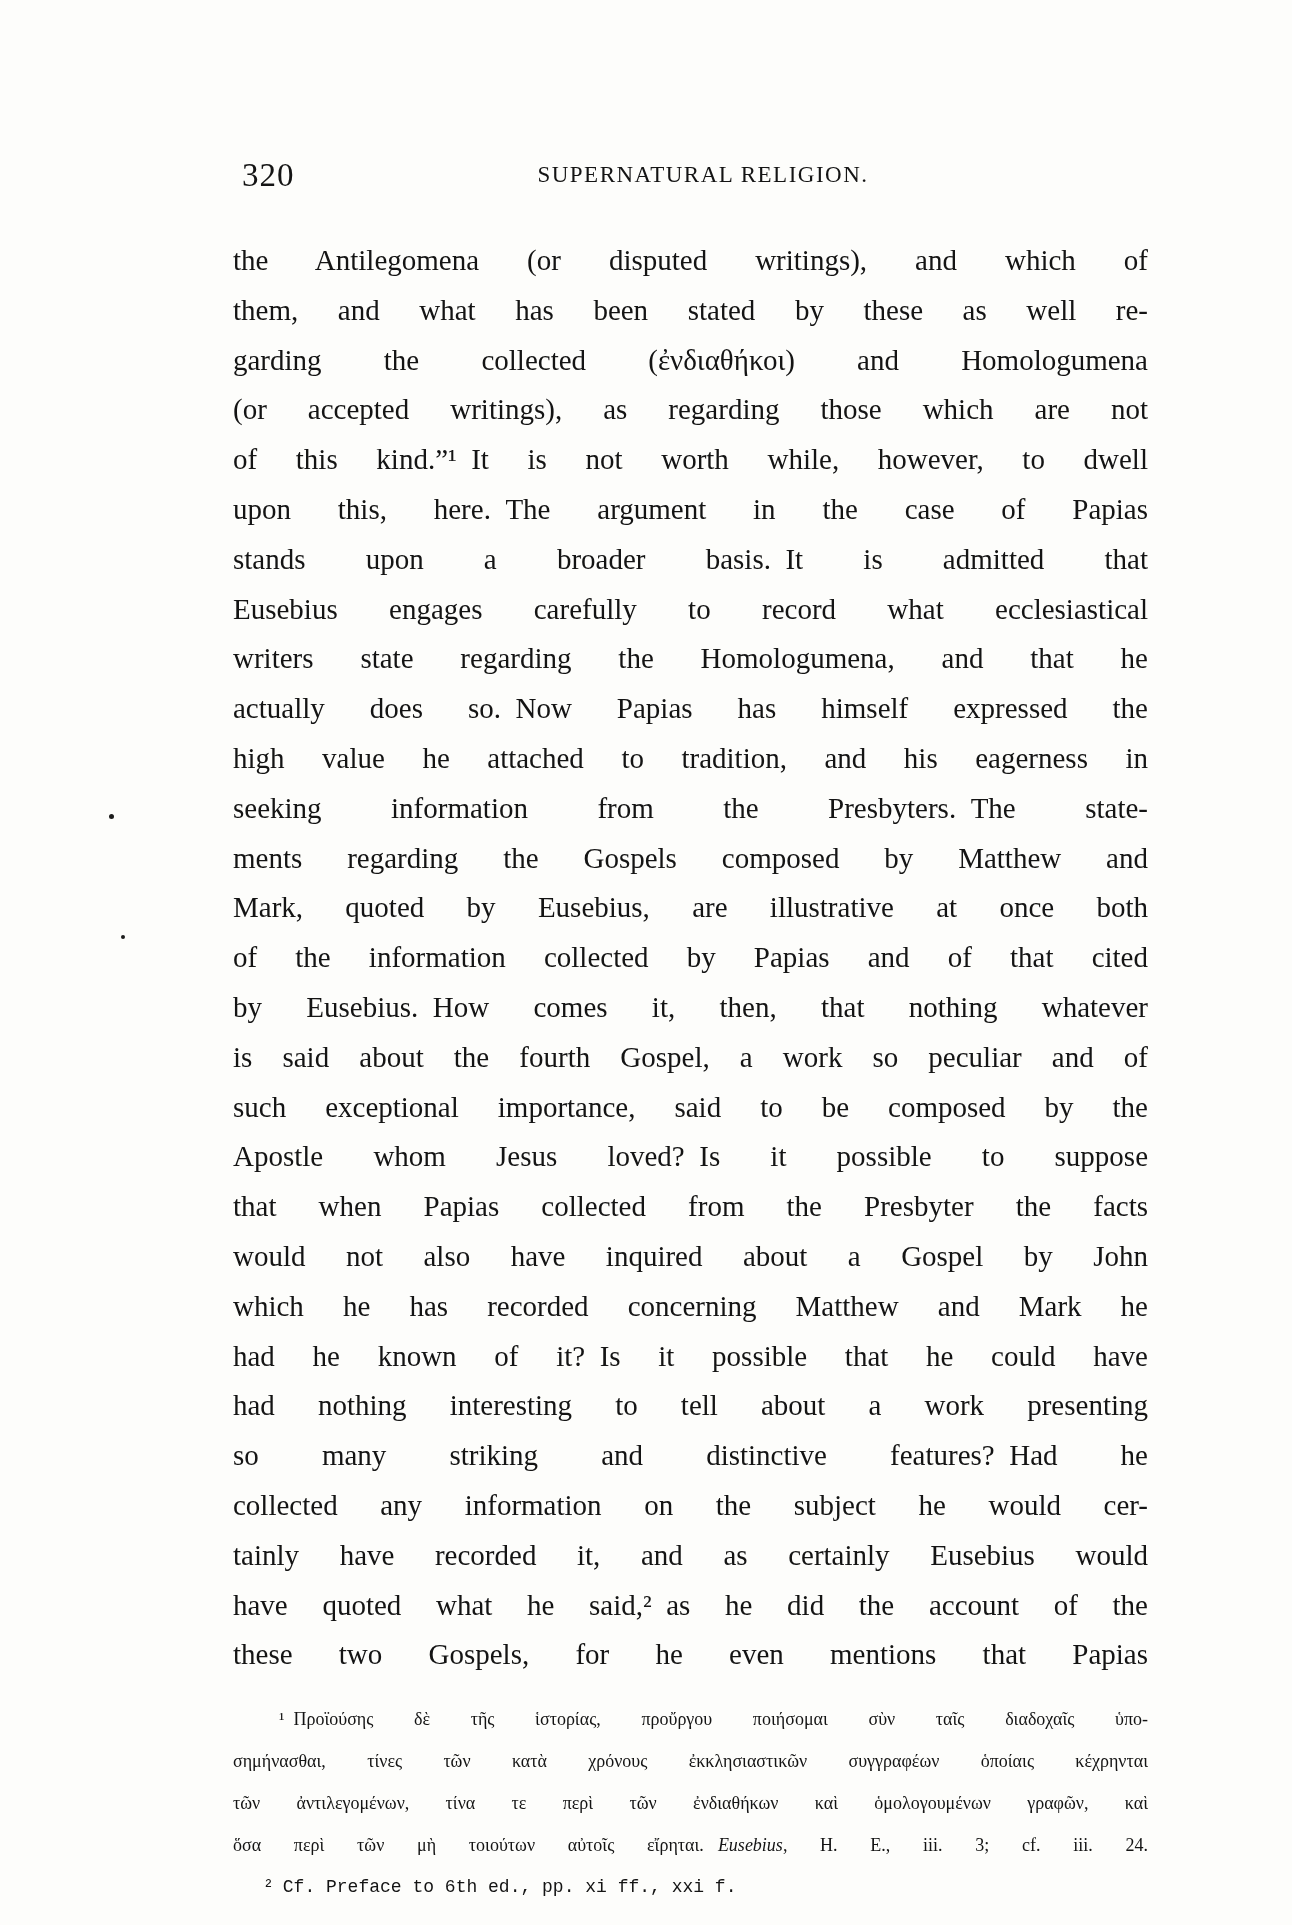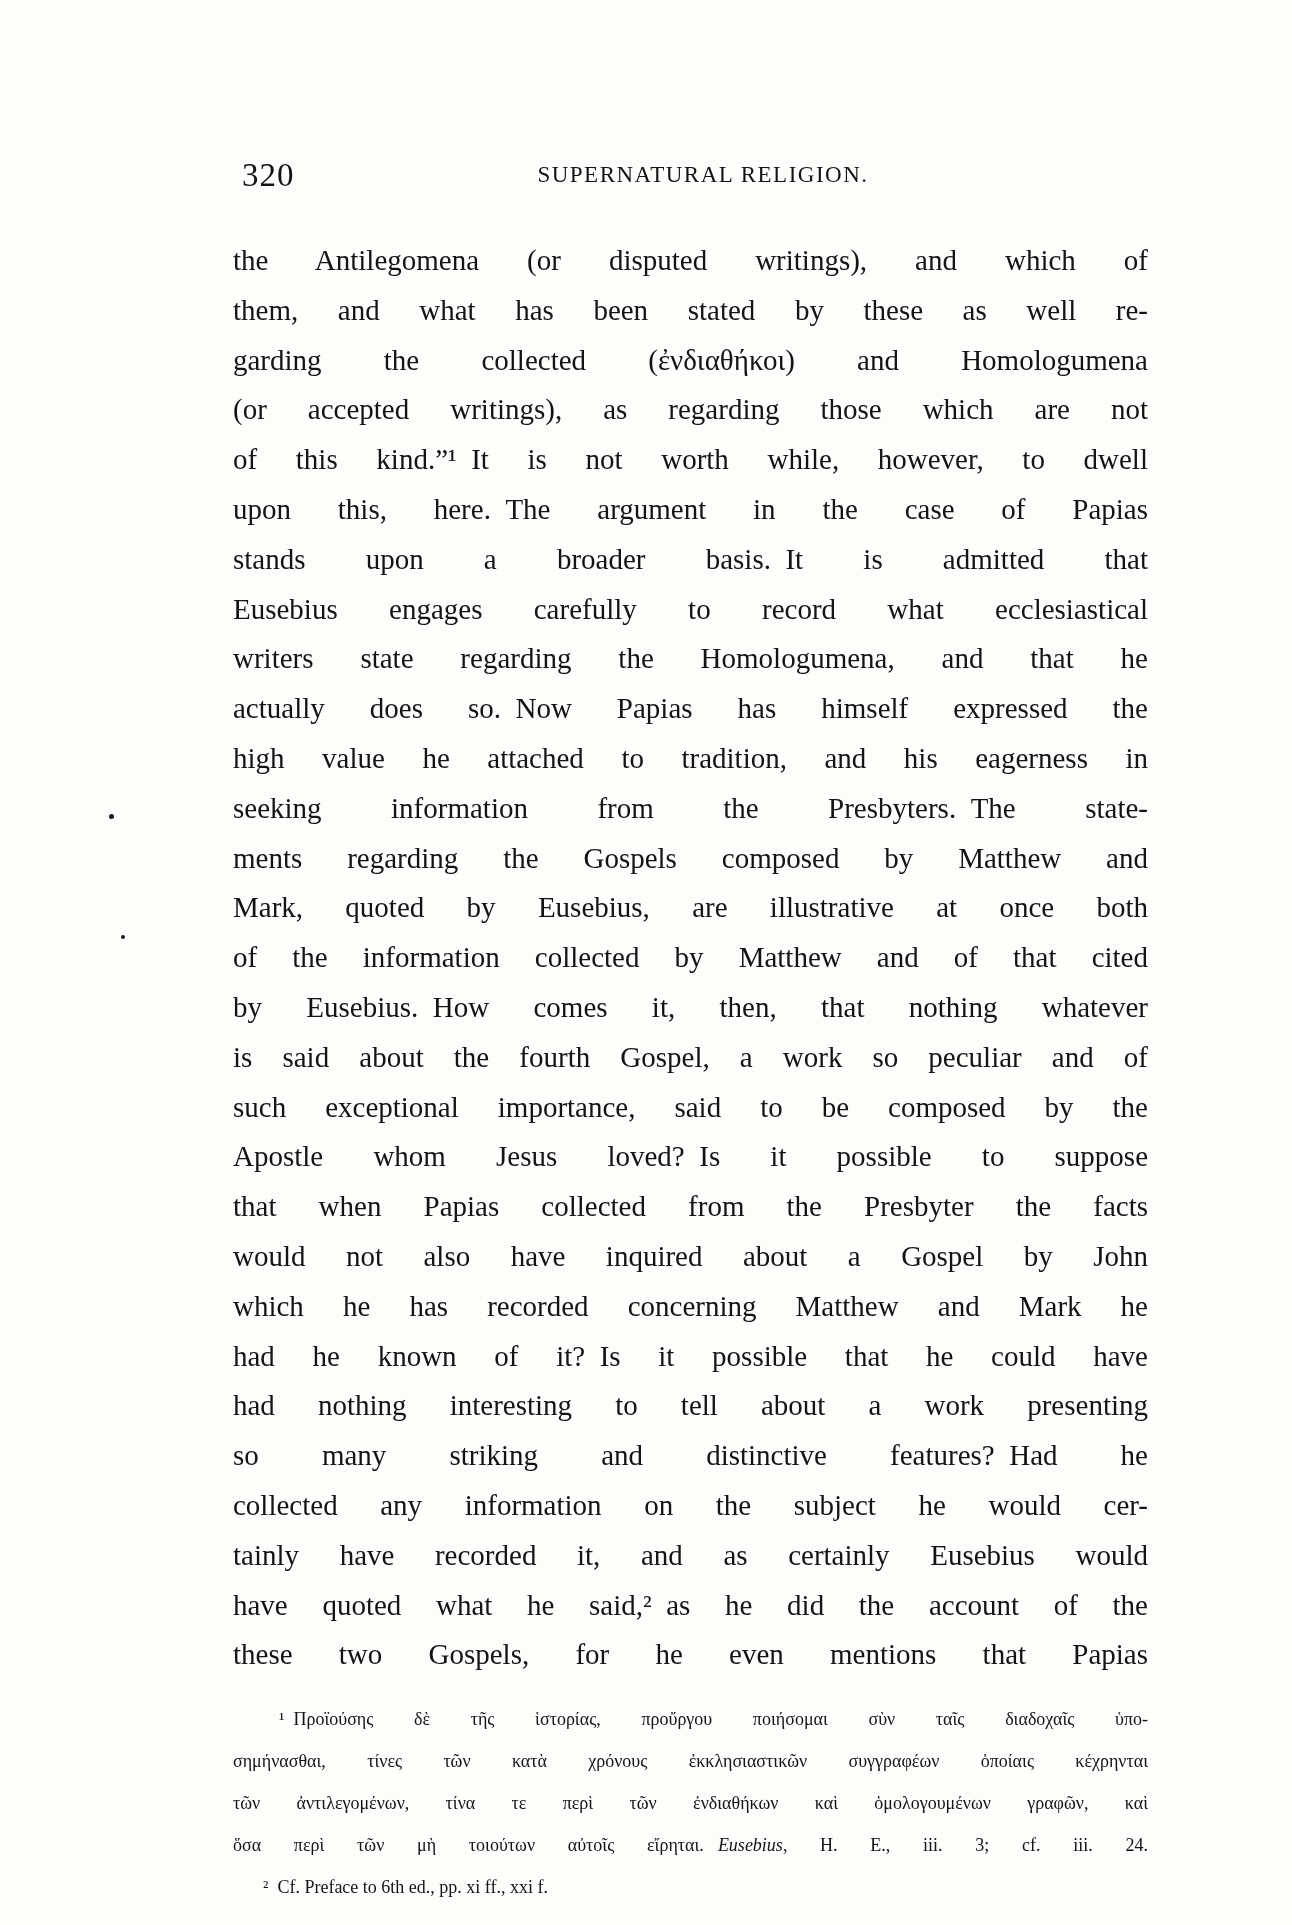--- a/index.html
+++ b/index.html
@@ -22,21 +22,21 @@
   .body-text{
     position:absolute;left:233px;top:236px;width:915px;
     font-size:29px;line-height:49.8px;
   }
   .footnotes{
     position:absolute;left:233px;top:1698px;width:915px;
     font-size:18px;line-height:42px;
   }
   .jline{text-align:justify;text-align-last:justify;}
   .fn-first{text-indent:46px;}
-  .fn-note2{text-indent:30px;text-align:right;text-align-last:left;}
+  .fn-note2{text-indent:30px;text-align:right;text-align-last:left;font-family:Liberation Mono, monospace;}
   .src-italic{margin-left:14px;}
   .speck{position:absolute;background:#1c1c1c;border-radius:50%;}
   #speck1{left:109px;top:814px;width:5px;height:5px;}
   #speck2{left:121px;top:935px;width:4px;height:4px;}
 </style>
 </head>
 <body>
 
 <div class="page">
 
@@ -53,21 +53,21 @@
       <div class="jline" style="">of this kind.”¹ It is not worth while, however, to dwell</div>
       <div class="jline" style="">upon this, here. The argument in the case of Papias</div>
       <div class="jline" style="">stands upon a broader basis. It is admitted that</div>
       <div class="jline" style="">Eusebius engages carefully to record what ecclesiastical</div>
       <div class="jline" style="">writers state regarding the Homologumena, and that he</div>
       <div class="jline" style="">actually does so. Now Papias has himself expressed the</div>
       <div class="jline" style="">high value he attached to tradition, and his eagerness in</div>
       <div class="jline" style="">seeking information from the Presbyters. The state-</div>
       <div class="jline" style="">ments regarding the Gospels composed by Matthew and</div>
       <div class="jline" style="">Mark, quoted by Eusebius, are illustrative at once both</div>
-      <div class="jline" style="">of the information collected by Matthew and of that cited</div>
+      <div class="jline" style="">of the information collected by Papias and of that cited</div>
       <div class="jline" style="">by Eusebius. How comes it, then, that nothing whatever</div>
       <div class="jline" style="">is said about the fourth Gospel, a work so peculiar and of</div>
       <div class="jline" style="">such exceptional importance, said to be composed by the</div>
       <div class="jline" style="">Apostle whom Jesus loved? Is it possible to suppose</div>
       <div class="jline" style="">that when Papias collected from the Presbyter the facts</div>
       <div class="jline" style="">would not also have inquired about a Gospel by John</div>
       <div class="jline" style="">which he has recorded concerning Matthew and Mark he</div>
       <div class="jline" style="">had he known of it? Is it possible that he could have</div>
       <div class="jline" style="">had nothing interesting to tell about a work presenting</div>
       <div class="jline" style="">so many striking and distinctive features? Had he</div>

